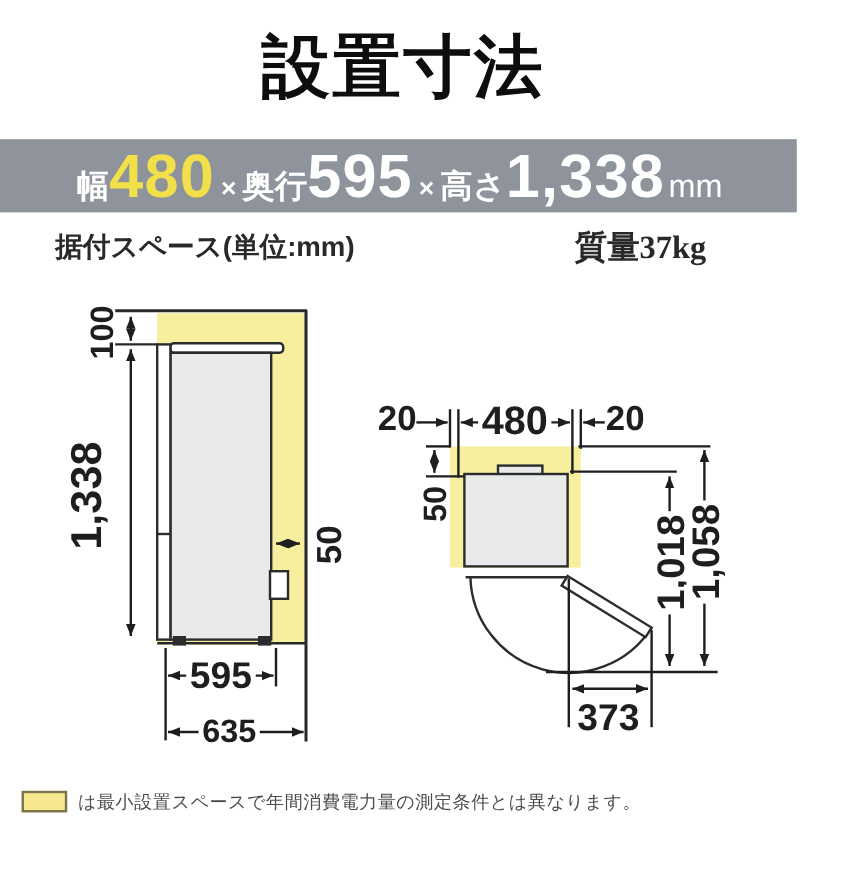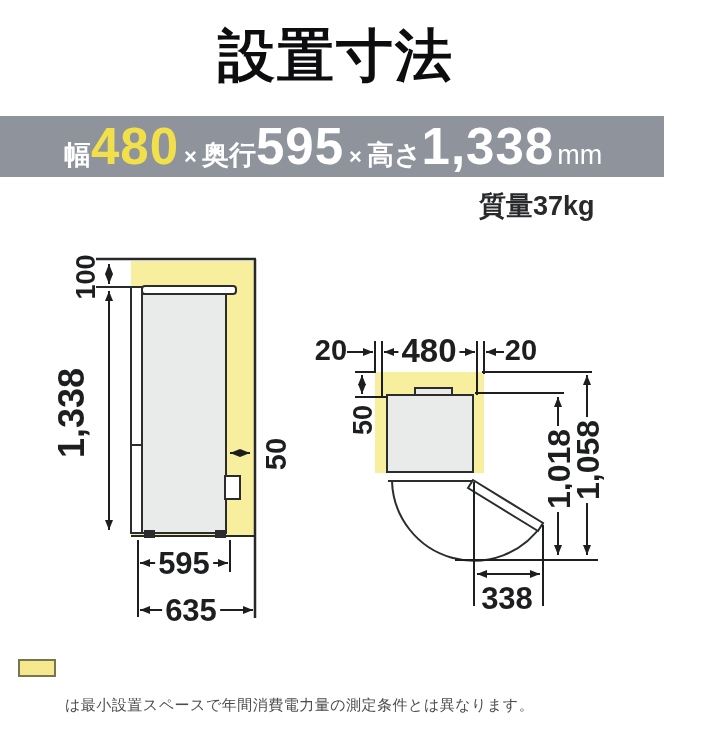--- a/index.html
+++ b/index.html
@@ -10,21 +10,21 @@
   .spec-bar{position:absolute;left:0;top:116px;width:664px;height:61px;background:#8e939c;
             display:flex;align-items:baseline;box-sizing:border-box;padding-left:64px;padding-top:5px;
             color:#ffffff;white-space:nowrap;}
   .spec-bar span{line-height:1;}
   .sb-small{font-size:27px;font-weight:700;}
   .sb-big{font-size:51px;font-weight:800;letter-spacing:1px;}
   .sb-x{font-size:22px;font-weight:600;margin:0 5px;}
   .sb-unit{font-size:27px;font-weight:400;margin-left:3px;}
   .sb-accent{color:#f2e04a;}
   .sub-left{position:absolute;left:46px;top:190px;font-size:23px;font-weight:600;color:#28292b;}
-  .sub-right{position:absolute;left:479px;top:188px;font-size:27px;font-weight:600;color:#28292b;}
+  .sub-right{position:absolute;left:479px;top:188px;font-size:27px;font-weight:600;color:#28292b;font-family:Liberation Serif, serif;}
   svg{position:absolute;left:0;top:0;}
   .dim-label{position:absolute;transform:translate(-50%,-50%);font-weight:600;color:#1d1e20;
              white-space:nowrap;line-height:1;}
   .rot{transform:translate(-50%,-50%) rotate(-90deg);}
   .wbg{background:#ffffff;padding:0 3px;}
   .note-swatch{position:absolute;left:18px;top:659px;width:38px;height:18px;background:#f5e88f;
                border:2px solid #7a754e;box-sizing:border-box;}
   .note-line{position:absolute;left:65px;font-size:15px;color:#4c4c4c;letter-spacing:0.5px;white-space:nowrap;}
 </style>
 </head>
@@ -39,20 +39,21 @@
     <span class="sb-big sb-accent">480</span>
     <span class="sb-x">×</span>
     <span class="sb-small">奥行</span>
     <span class="sb-big">595</span>
     <span class="sb-x">×</span>
     <span class="sb-small">高さ</span>
     <span class="sb-big">1,338</span>
     <span class="sb-unit">mm</span>
   </div>
 
+  <div class="sub-left">据付スペース(単位:mm)</div>
   <div class="sub-right"><span>質量</span><span>37kg</span></div>
 
   <svg width="706" height="746" viewBox="0 0 706 746">
     <defs>
       <marker id="ah" markerUnits="userSpaceOnUse" markerWidth="12" markerHeight="10" refX="10" refY="4" orient="auto-start-reverse">
         <path d="M0,0 L10,4 L0,8 Z" fill="#1d1e20"></path>
       </marker>
     </defs>
 
     <g stroke-linecap="butt">
@@ -111,26 +112,26 @@
         <path d="M543,525 V606"></path>
         <line x1="477" y1="574" x2="540" y2="574" marker-start="url(#ah)" marker-end="url(#ah)"></line>
       </g>
     </g>
   </svg>
 
   <div class="dim-label rot" style="left:86px;top:277px;font-size:27px;">100</div>
   <div class="dim-label rot" style="left:72px;top:413px;font-size:36px;">1,338</div>
   <div class="dim-label rot" style="left:276px;top:454px;font-size:29px;">50</div>
   <div class="dim-label wbg" style="left:184px;top:563px;font-size:31px;">595</div>
-  <div class="dim-label wbg" style="left:191px;top:610px;font-size:31px;">635</div>
+  <div class="dim-label wbg" style="left:191px;top:610px;font-size:27px;">635</div>
 
   <div class="dim-label" style="left:331px;top:350px;font-size:29px;">20</div>
   <div class="dim-label wbg" style="left:429px;top:350px;font-size:33px;font-weight:800;">480</div>
   <div class="dim-label" style="left:521px;top:350px;font-size:29px;">20</div>
   <div class="dim-label rot" style="left:363px;top:420px;font-size:27px;">50</div>
   <div class="dim-label rot wbg" style="left:559px;top:469px;font-size:32px;">1,018</div>
   <div class="dim-label rot wbg" style="left:588px;top:460px;font-size:32px;">1,058</div>
-  <div class="dim-label" style="left:507px;top:598px;font-size:31px;">338</div>
+  <div class="dim-label" style="left:507px;top:598px;font-size:31px;">373</div>
 
   <div class="note-swatch"></div>
-  <div class="note-line" style="top:696px;">は最小設置スペースで年間消費電力量の測定条件とは異なります。</div>
+  <div class="note-line" style="top:659px;">は最小設置スペースで年間消費電力量の測定条件とは異なります。</div>
 
 </div>
 
 </body></html>

